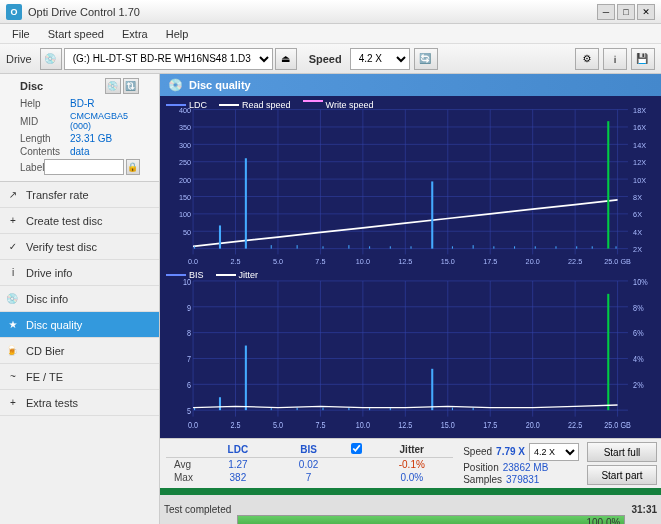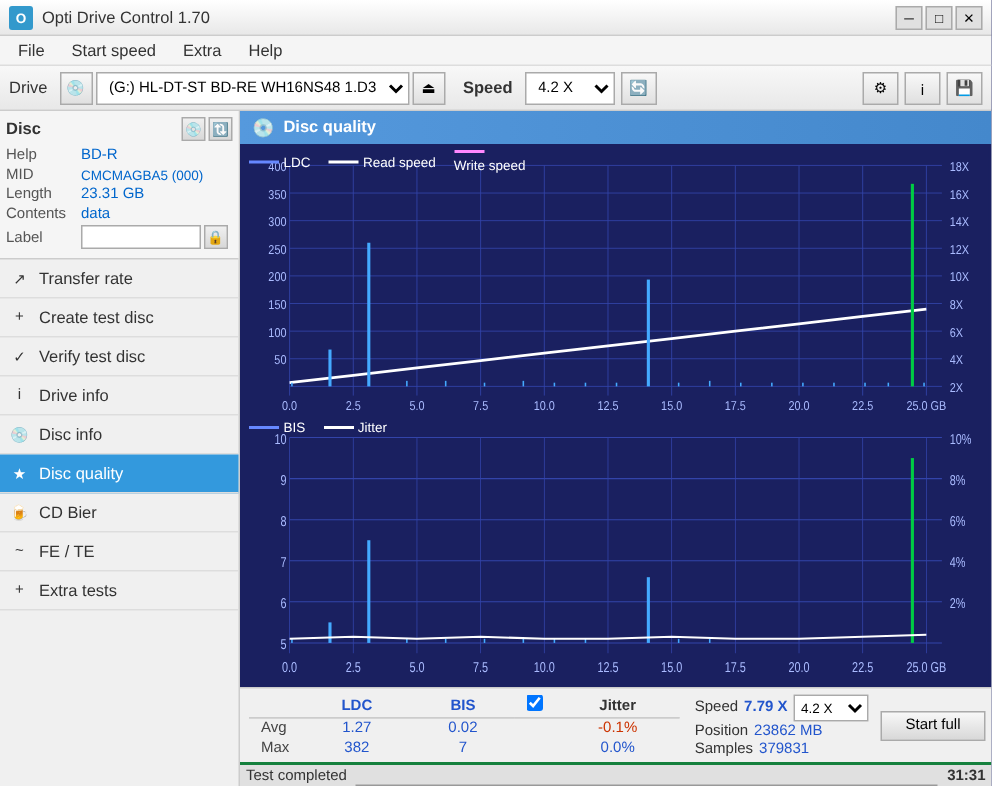--- a/index.html
+++ b/index.html
@@ -84,21 +84,21 @@
       background: #f0f0f0;
       border-right: 1px solid #ccc;
       display: flex;
       flex-direction: column;
     }
 
     
     .disc-info-panel {
       background: #f5f5f5;
       border-bottom: 1px solid #ccc;
-      padding: 4px 4px;
+      padding: 4px 20px;
     }
     .disc-header {
       display: flex;
       align-items: center;
       justify-content: space-between;
       margin-bottom: 4px;
     }
     .disc-title { font-size: 11px; font-weight: bold; color: #333; }
     .disc-icons { display: flex; gap: 2px; }
     .disc-icon-btn {
@@ -174,22 +174,22 @@
       font-weight: bold;
     }
     .dq-icon { font-size: 12px; }
     .stats-blue { color: #2255cc; }
 
     
     .progress-area {
       display: flex;
       align-items: center;
       background: #e0e0e0;
-      border-top: 2px solid #15803d;
-      height: 16px;
+      border-top: 7px solid #15803d;
+      height: 36px;
       padding: 0 4px;
       gap: 6px;
     }
     .progress-bar-container {
       flex: 1;
       height: 14px;
       background: #c0c0c0;
       border: 1px solid #999;
       position: relative;
       margin-top: 25px;
@@ -365,21 +365,21 @@
       <div style="flex:1;position:relative;margin:2px 2px 1px 2px;background:#1a2060;">
         <div style="position:absolute;top:2px;left:4px;display:flex;gap:12px;z-index:10;font-size:9px;">
           <span style="display:flex;align-items:center;gap:3px;color:#fff;">
             <span style="display:inline-block;width:20px;height:2px;background:#6688ff;"></span>
             <span>LDC</span>
           </span>
           <span style="display:flex;align-items:center;gap:3px;color:#fff;">
             <span style="display:inline-block;width:20px;height:2px;background:#ffffff;"></span>
             <span>Read speed</span>
           </span>
-          <span style="display:flex;gap:3px;color:#fff;flex-direction:column;">
+          <span style="display:flex;gap:3px;color:#fff;">
             <span style="display:inline-block;width:20px;height:2px;background:#ff88ff;"></span>
             <span>Write speed</span>
           </span>
         </div>
         <svg viewBox="0 0 480 145" preserveAspectRatio="none" style="width:100%;height:100%;">
 
           <rect width="480" height="145" fill="#1a2060"></rect>
 
           <line x1="30" y1="10" x2="450" y2="10" stroke="#3344aa" stroke-width="0.5"></line>
           <line x1="30" y1="25" x2="450" y2="25" stroke="#3344aa" stroke-width="0.5"></line>
@@ -584,20 +584,21 @@
           <span style="color:#2255cc;">23862 MB</span>
         </div>
         <div style="display:flex;align-items:center;gap:4px;font-size:10px;">
           <span style="color:#333;">Samples</span>
           <span style="color:#2255cc;">379831</span>
         </div>
       </div>
 
       <div style="display:flex;flex-direction:column;gap:3px;padding:3px 4px;justify-content:center;">
         <button class="action-btn">Start full</button>
+        <button class="action-btn">Start part</button>
       </div>
     </div>
 
     <div class="progress-area">
       <span class="status-text">Test completed</span>
       <div class="progress-bar-container">
         <div class="progress-bar-fill" style="width:100%;"></div>
         <span class="progress-text">100.0%</span>
       </div>
       <span class="time-text">31:31</span>

